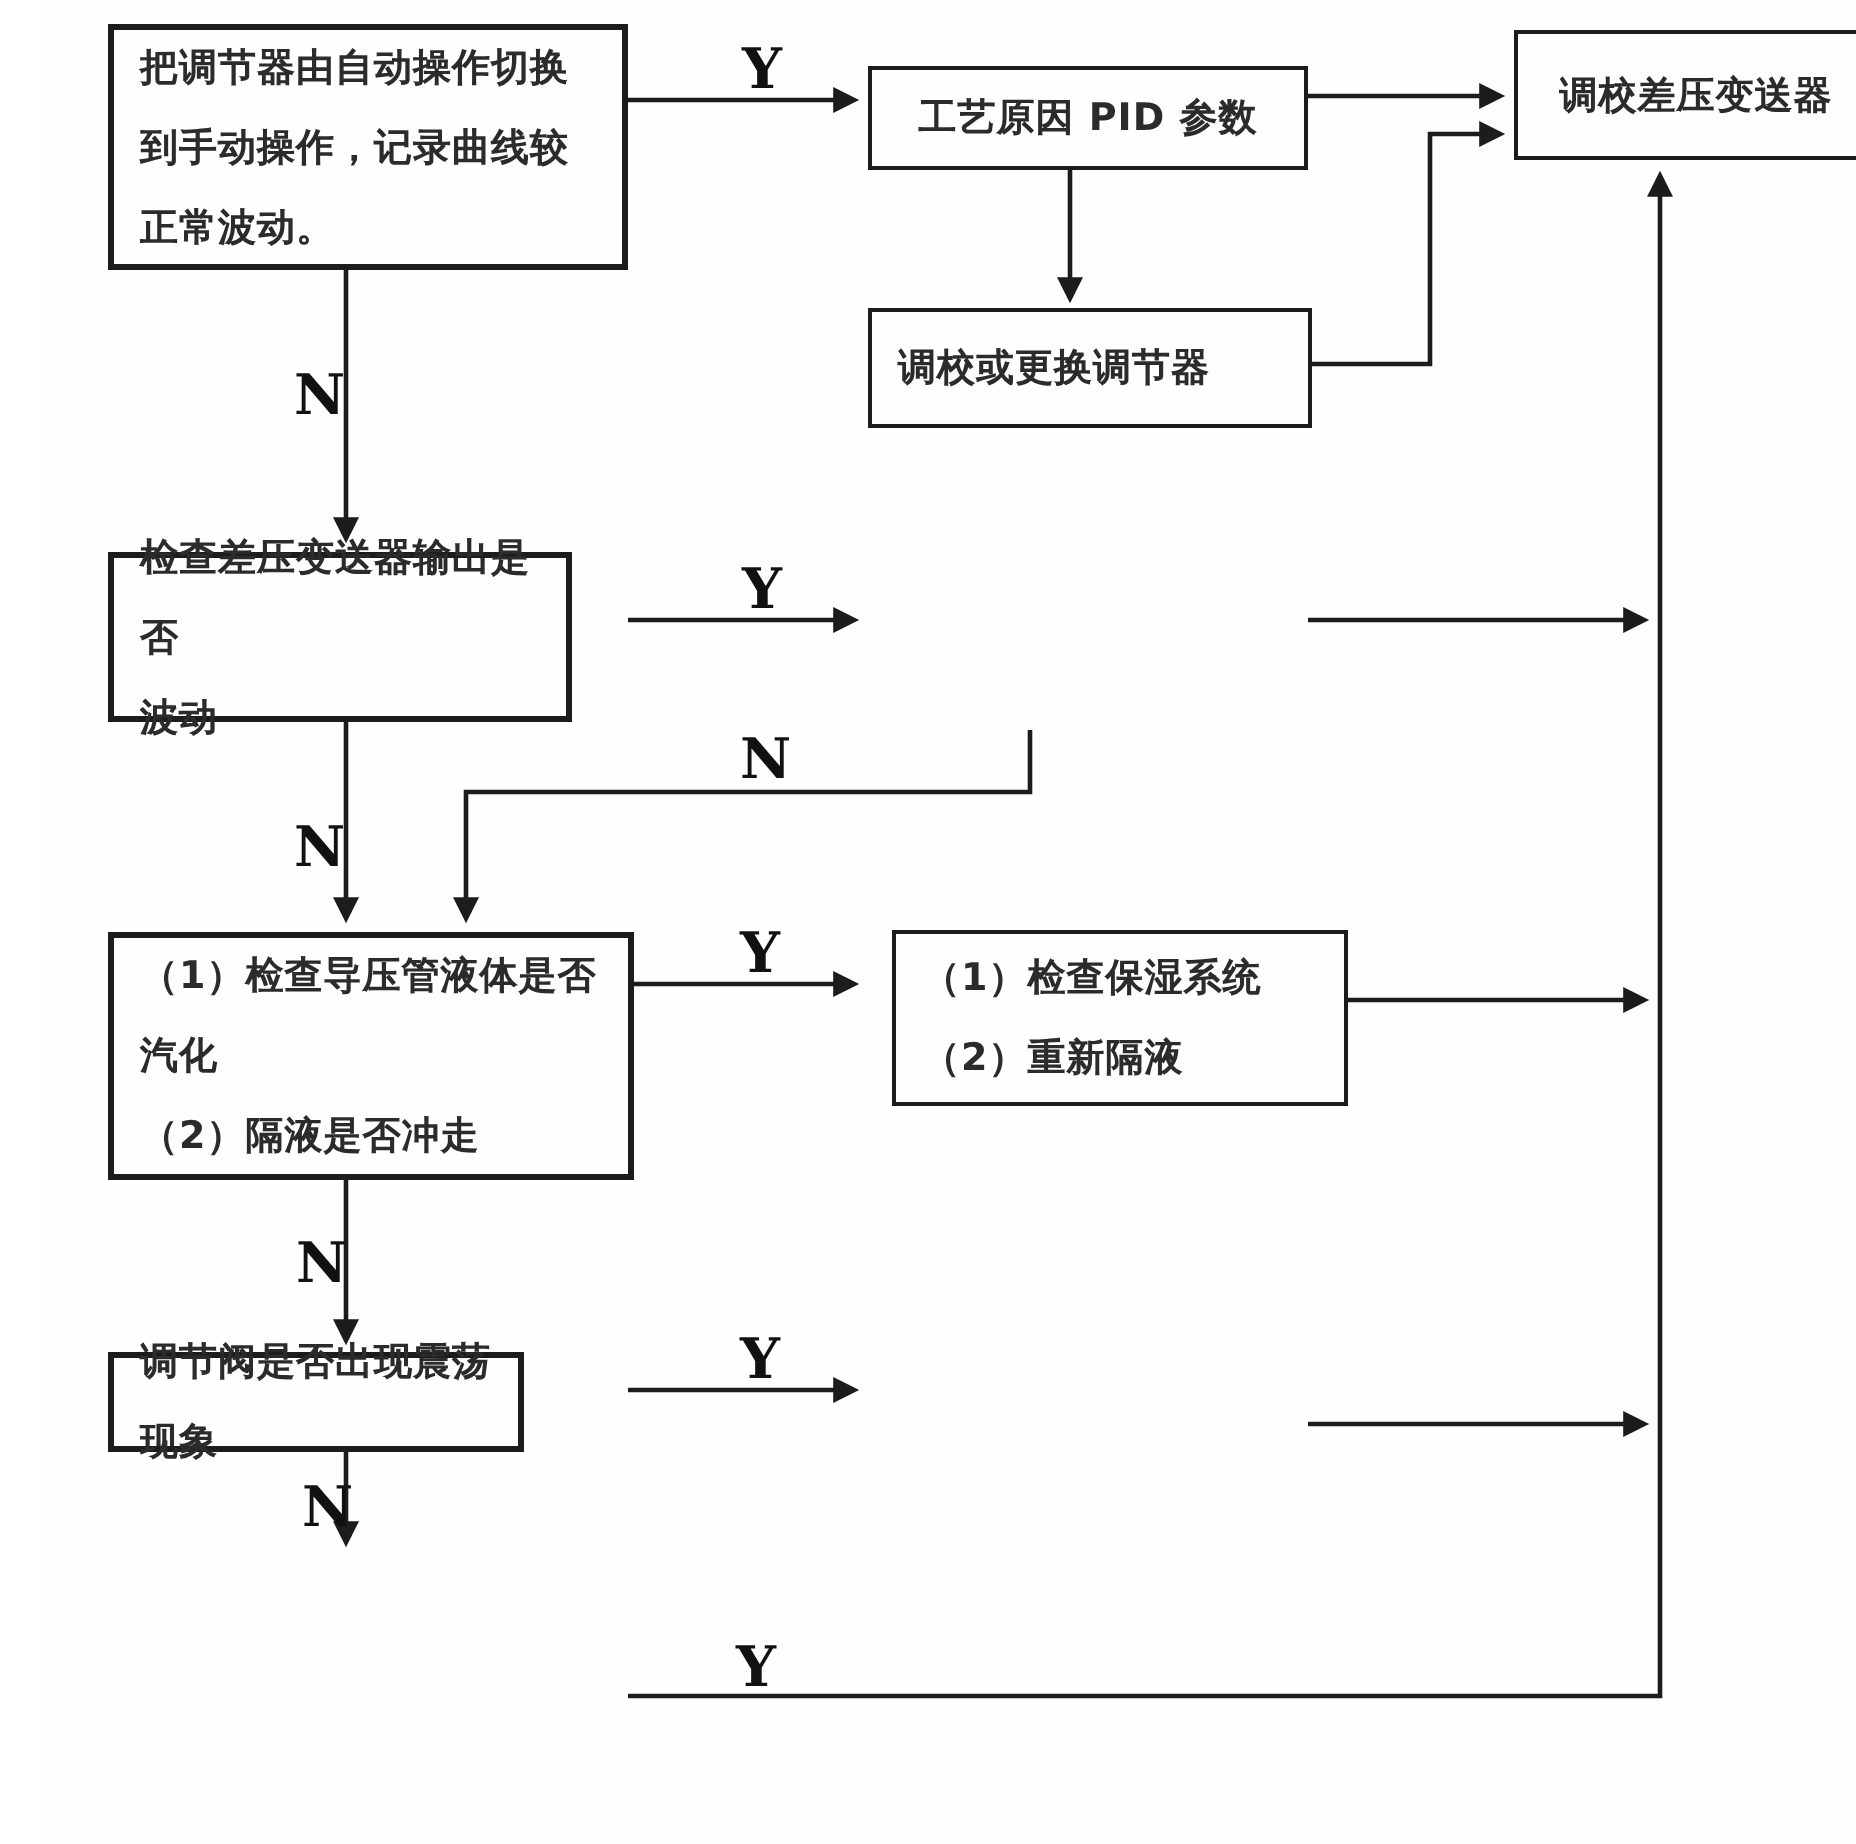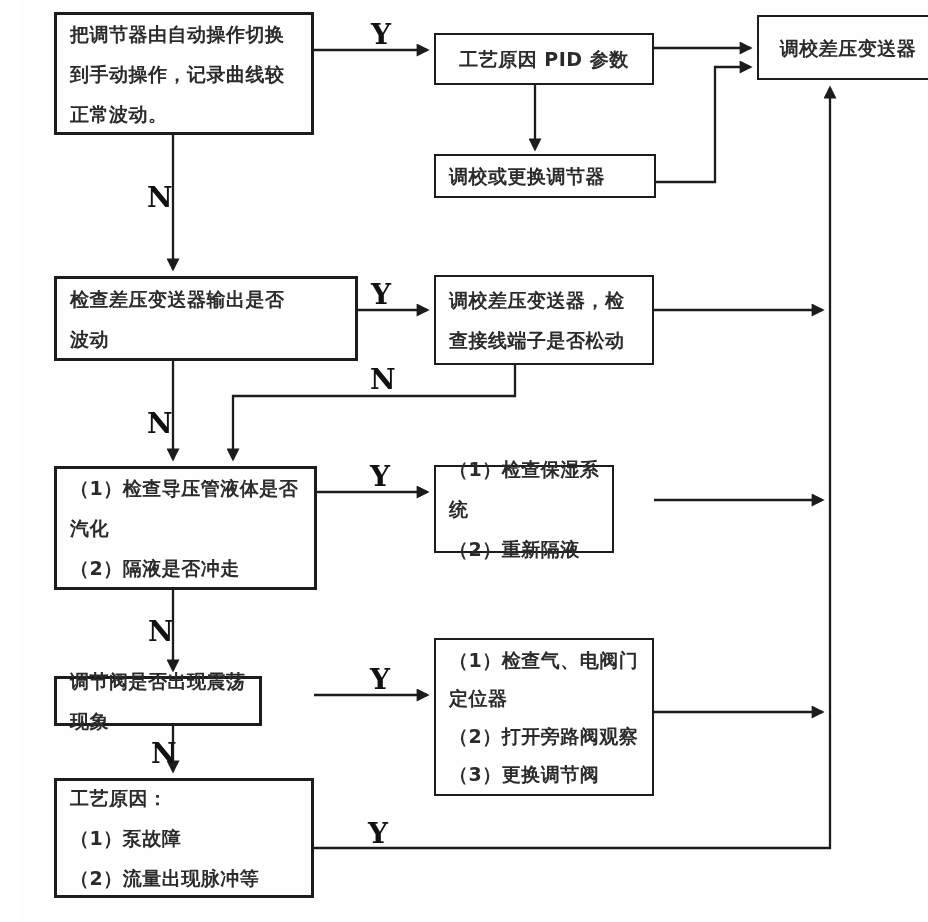--- a/index.html
+++ b/index.html
@@ -58,65 +58,50 @@
       <path d="M294,848 H810 V88" marker-end="url(#arw)"></path>
     </g>
   </svg>
 
   <div class="node" style="left:34px;top:12px;width:260px;height:123px">
     <div class="node-text">把调节器由自动操作切换
 到手动操作，记录曲线较
 正常波动。</div>
   </div>
 
-  <div class="node" style="left:34px;top:276px;width:304px;height:85px">
+  <div class="node" style="left:34px;top:276px;width:232px;height:85px">
     <div class="node-text">检查差压变送器输出是否
 波动</div>
   </div>
 
   <div class="node" style="left:34px;top:466px;width:263px;height:124px">
     <div class="node-text">（1）检查导压管液体是否
 汽化
 （2）隔液是否冲走</div>
   </div>
 
   <div class="node" style="left:34px;top:676px;width:208px;height:50px">
     <div class="node-text">调节阀是否出现震荡现象</div>
   </div>
 
-  <div class="node" style="left:34px;top:778px;width:260px;height:120px">
-    <div class="node-text">工艺原因：
-（1）泵故障
-（2）流量出现脉冲等</div>
-  </div>
 
   <div class="node thin center" style="left:414px;top:33px;width:220px;height:52px">
     <div class="node-text">工艺原因 PID 参数</div>
   </div>
 
-  <div class="node thin" style="left:414px;top:154px;width:222px;height:44px">
+  <div class="node thin" style="left:414px;top:154px;width:222px;height:60px">
     <div class="node-text">调校或更换调节器</div>
   </div>
 
-  <div class="node thin" style="left:414px;top:275px;width:220px;height:90px">
-    <div class="node-text">调校差压变送器，检
-查接线端子是否松动</div>
-  </div>
 
-  <div class="node thin" style="left:414px;top:465px;width:180px;height:88px">
+  <div class="node thin" style="left:426px;top:465px;width:228px;height:88px">
     <div class="node-text">（1）检查保湿系统
 （2）重新隔液</div>
   </div>
 
-  <div class="node thin" style="left:414px;top:638px;width:220px;height:158px">
-    <div class="node-text" style="line-height:38px">（1）检查气、电阀门
-定位器
-（2）打开旁路阀观察
-（3）更换调节阀</div>
-  </div>
 
   <div class="node thin center" style="left:737px;top:15px;width:182px;height:65px">
     <div class="node-text">调校差压变送器</div>
   </div>
 
   <span class="edge-label" style="left:351px;top:21px">Y</span>
   <span class="edge-label" style="left:127px;top:184px">N</span>
   <span class="edge-label" style="left:351px;top:281px">Y</span>
   <span class="edge-label" style="left:350px;top:366px">N</span>
   <span class="edge-label" style="left:127px;top:410px">N</span>

